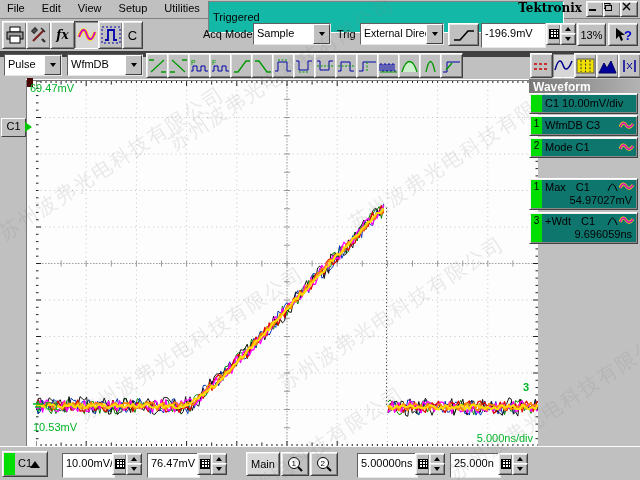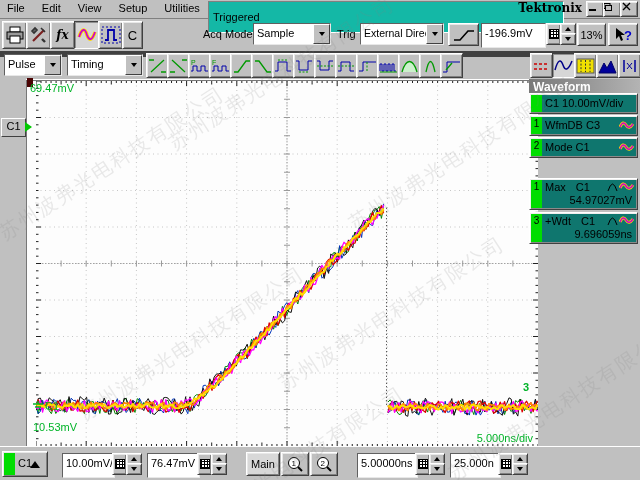--- a/index.html
+++ b/index.html
@@ -190,21 +190,21 @@
   </div>
 
   <div class="toolbar2">
     <span class="combo" style="left:4px;top:3px;width:56px;">
       <span class="val">Pulse</span>
       <span class="drop">
           <span class="tri-down"></span>
         </span>
     </span>
     <span class="combo" style="left:67px;top:3px;width:74px;">
-      <span class="val">Timing</span>
+      <span class="val">WfmDB</span>
       <span class="drop">
           <span class="tri-down"></span>
         </span>
     </span>
 
     <span class="tb2-btn raised" style="left:146px;">
       <svg width="19" height="16">
           <path d="M3,14 L16,2 M1,2 h5 M13,14 h5" stroke="#009900" stroke-width="1.3" fill="none"></path>
         </svg>
       </span>

